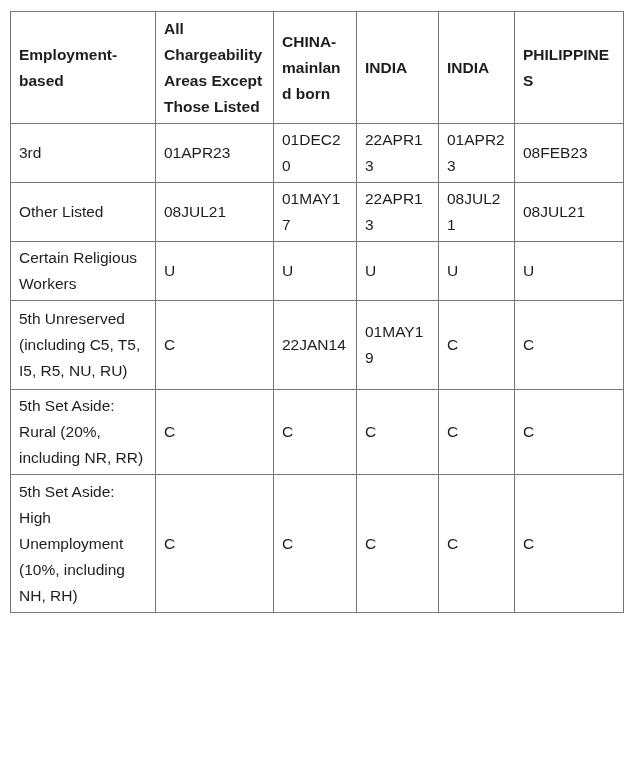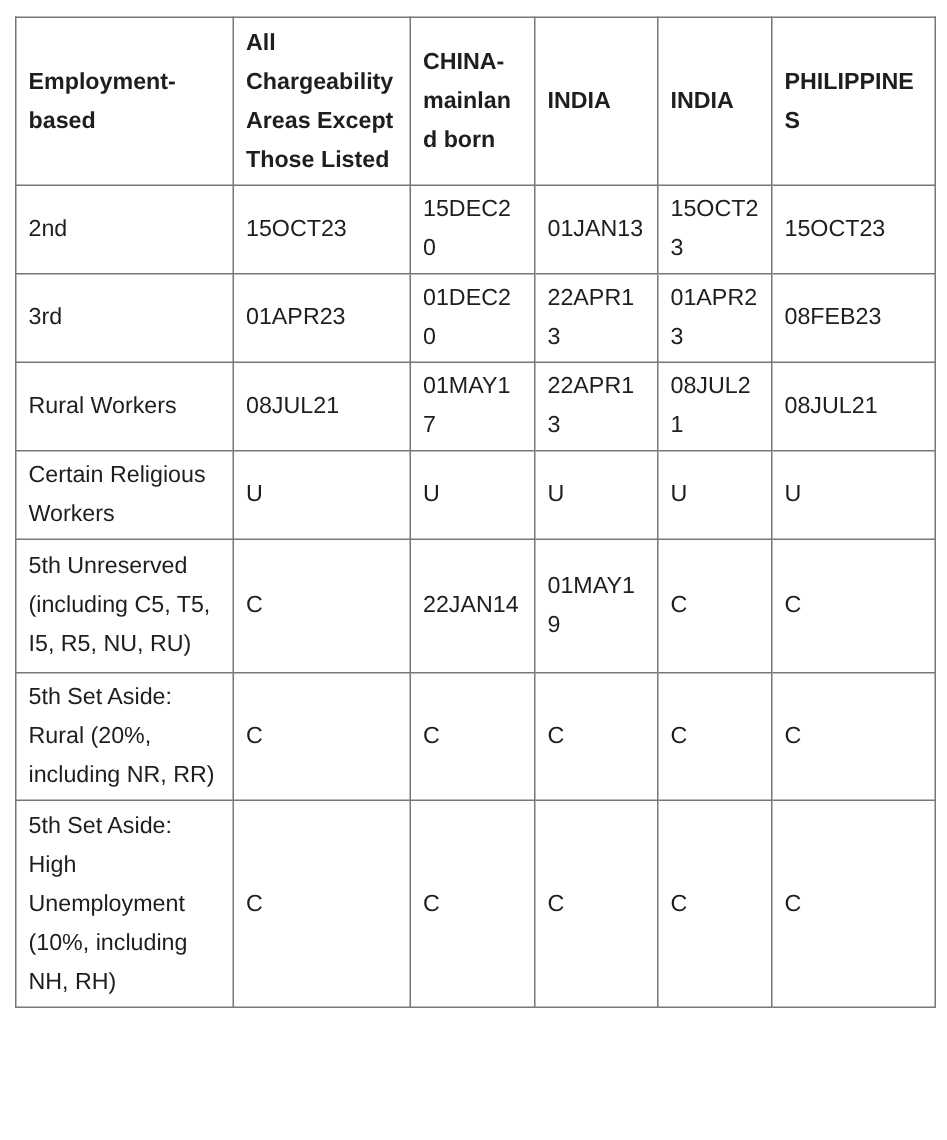--- a/index.html
+++ b/index.html
@@ -67,37 +67,29 @@
         <th>Employment-based</th>
         <th>All Chargeability Areas Except Those Listed</th>
         <th>CHINA-mainland born</th>
         <th>INDIA</th>
         <th>INDIA</th>
         <th>PHILIPPINES</th>
       </tr>
     </thead>
     <tbody>
       <tr class="r-single">
-        <td>2nd</td>
-        <td>15OCT23</td>
-        <td>15DEC20</td>
-        <td>01JAN13</td>
-        <td>15OCT23</td>
-        <td>15OCT23</td>
-      </tr>
-      <tr class="r-single">
         <td>3rd</td>
         <td>01APR23</td>
         <td>01DEC20</td>
         <td>22APR13</td>
         <td>01APR23</td>
         <td>08FEB23</td>
       </tr>
       <tr class="r-single">
-        <td>Rural Workers</td>
+        <td>Other Listed</td>
         <td>08JUL21</td>
         <td>01MAY17</td>
         <td>22APR13</td>
         <td>08JUL21</td>
         <td>08JUL21</td>
       </tr>
       <tr class="r-crw">
         <td>Certain Religious Workers</td>
         <td>U</td>
         <td>U</td>

